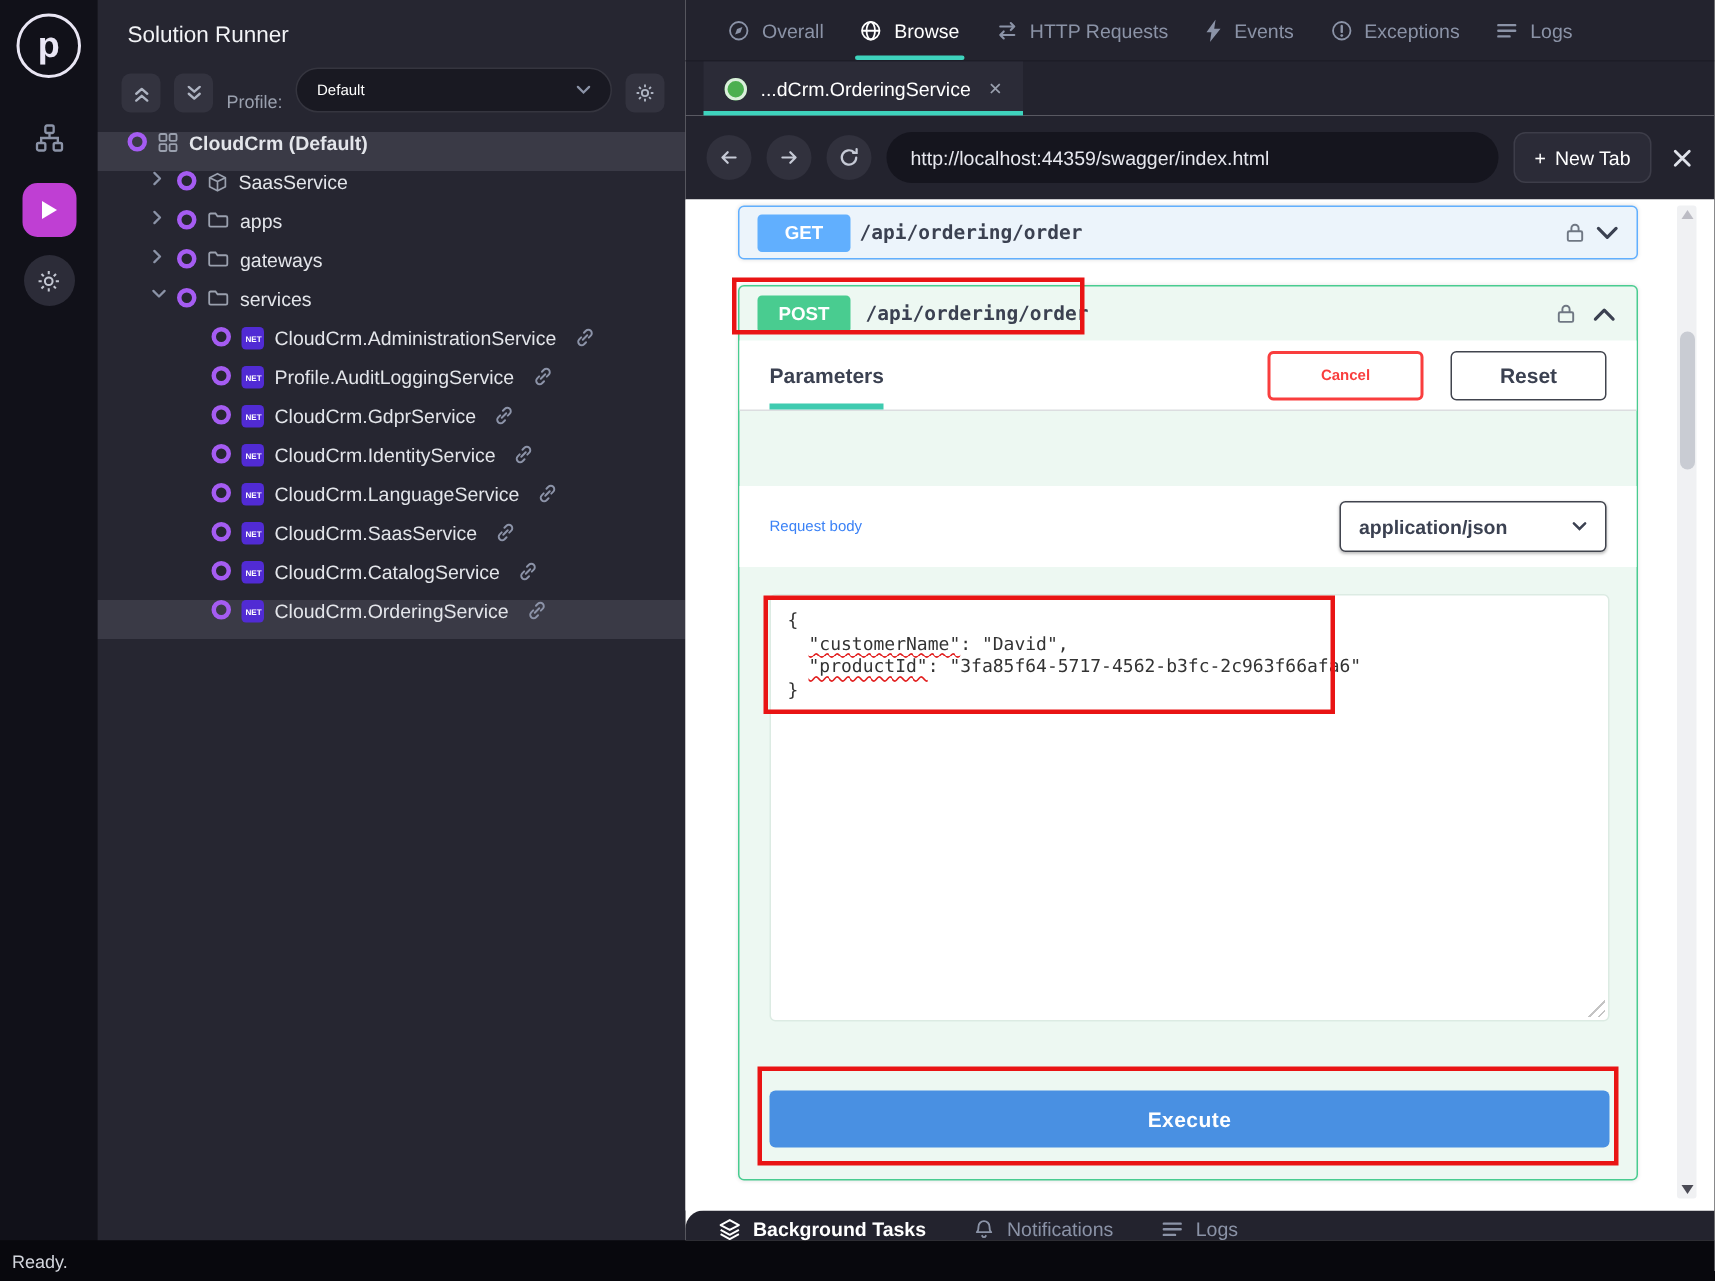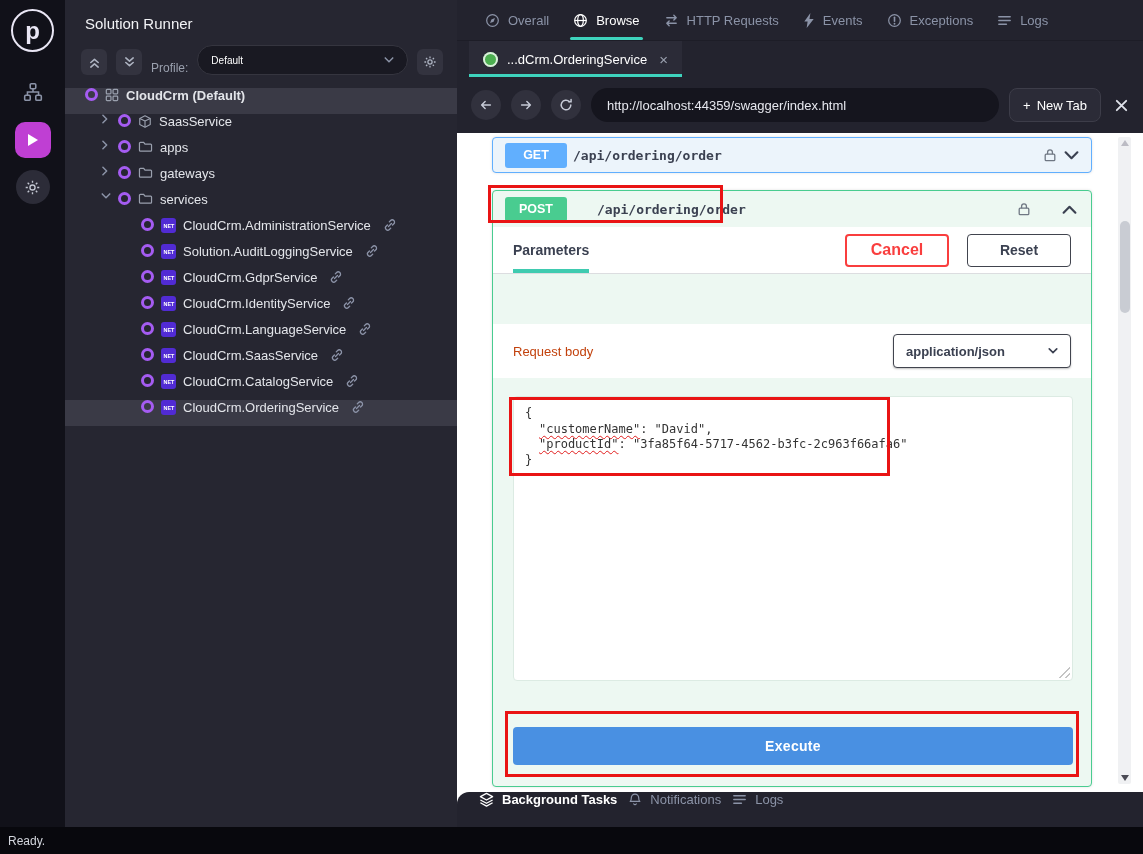--- a/index.html
+++ b/index.html
@@ -56,48 +56,48 @@
   .op-row{position:absolute;left:35px;width:600px;height:36px;border-radius:4px;display:flex;align-items:center;gap:6px;padding:0 12px;box-shadow:0 0 3px rgba(0,0,0,.12)}
   .get-row{top:4px;background:#ecf4fb;border:1px solid #61affe}
   .method-badge{width:62px;height:25px;border-radius:3px;color:#fff;font-weight:bold;font-size:12.5px;display:flex;align-items:center;justify-content:center;flex:none}
   .badge-get{background:#61affe}
   .badge-post{background:#49cc90}
   .op-path{font-family:"DejaVu Sans Mono",monospace;font-size:13px;font-weight:600;color:#3b4151}
   .op-spacer{flex:1}
   .lock{color:#6f7783;display:flex;cursor:pointer}
   .op-chev{color:#3b4151;display:flex;cursor:pointer}
   .post-block{position:absolute;left:35px;top:57px;width:600px;height:597px;background:#edf8f2;border:1px solid #49cc90;border-radius:4px;box-shadow:0 0 3px rgba(0,0,0,.12)}
-  .post-header{position:absolute;top:0;left:0;right:2px;height:36px;display:flex;align-items:center;gap:30px;padding:0 12px}
+  .post-header{position:absolute;top:0;left:0;right:2px;height:36px;display:flex;align-items:center;gap:10px;padding:0 12px}
   .params-row{position:absolute;top:36px;left:0;right:0;height:47px;background:#fff;display:flex;align-items:center;padding:0 20px;border-bottom:1px solid rgba(59,65,81,.18)}
   .params-title{align-self:stretch;display:flex;align-items:center;position:relative;font-weight:bold;font-size:14px;color:#3b4151}
   .params-title::after{content:"";position:absolute;left:0;right:0;bottom:0;height:4px;background:#3fcbb0}
   .params-btns{margin-left:auto;display:flex;gap:18px}
-  .btn-cancel{width:104px;height:33px;border:2px solid #f93e3e;color:#f93e3e;background:#fff;border-radius:4px;font-weight:bold;font-size:16px;cursor:pointer}
+  .btn-cancel{width:104px;height:33px;border:2px solid #f93e3e;color:#f93e3e;background:#fff;border-radius:4px;font-weight:bold;font-size:10px;cursor:pointer}
   .btn-reset{width:104px;height:33px;border:1.5px solid #41444e;color:#3b4151;background:#fff;border-radius:4px;font-weight:bold;font-size:14px;cursor:pointer}
   .no-params{position:absolute;top:84px;left:0;right:0;height:49px;display:flex;align-items:center;padding-left:20px;font-size:13px;color:#3b4151}
   .reqbody-row{position:absolute;top:133px;left:0;right:0;height:54px;background:#fff;display:flex;align-items:center;justify-content:space-between;padding:0 20px}
-  .reqbody-label{font-size:13px;color:#c2410c}
+  .reqbody-label{font-size:10px;color:#3b82f6}
   .ct-select{width:178px;height:34px;background:#fff;border:1.5px solid #41444e;border-radius:4px;box-shadow:0 1px 2px rgba(0,0,0,.25);display:flex;align-items:center;justify-content:space-between;padding:0 12px;font-size:13px;font-weight:bold;color:#3b4151;cursor:pointer}
   .body-area{position:absolute;top:187px;left:0;right:0;bottom:0}
   .json-box{position:absolute;top:18px;left:20px;width:560px;height:285px;background:#fff;border:1px solid #dcebe3;border-radius:4px;padding:9px 11px;font-family:"DejaVu Sans Mono",monospace;font-size:12px;line-height:15.5px;color:#333}
   .jline{white-space:pre}
   .jline.ind{padding-left:14px}
   .sq{text-decoration:underline wavy #e11d1d 1px;text-underline-offset:2px}
   .rz{position:absolute;right:2px;bottom:2px;width:12px;height:12px;background:repeating-linear-gradient(135deg,#c4c4c4 0 1.4px,transparent 1.4px 4.4px);clip-path:polygon(100% 0,100% 100%,0 100%);cursor:nwse-resize}
   .execute-btn{position:absolute;top:349px;left:20px;width:560px;height:38px;background:#4990e2;border:none;border-radius:4px;color:#fff;font-weight:bold;font-size:14px;letter-spacing:.3px;cursor:pointer}
 
   
   .vscroll{position:absolute;left:661px;top:4px;bottom:8px;width:13px;background:#f0f1f3;border-radius:2px}
   .vthumb{position:absolute;left:1.5px;top:84px;width:10px;height:92px;background:#c9ccd3;border-radius:5px;cursor:grab}
   .varrow{position:absolute;left:2.5px;width:0;height:0;border-left:4px solid transparent;border-right:4px solid transparent}
   .varrow.up{top:3px;border-bottom:6px solid #bcbcc4}
   .varrow.down{bottom:3px;border-top:6px solid #4b4b55}
 
   
-  .bottom-bar{height:35px;background:#23232e;border-top-left-radius:12px;display:flex;align-items:flex-start;gap:11px;padding-left:22px;flex:none}
+  .bottom-bar{height:20px;background:#23232e;border-top-left-radius:12px;display:flex;align-items:flex-end;gap:32px;padding-left:22px;flex:none}
   .bb-item{display:flex;align-items:center;gap:8px;font-size:13px;color:#8b93a7;cursor:pointer}
   .bb-item.strong{color:#fff;font-weight:bold}
   .status{position:absolute;left:0;top:827px;width:1143px;height:27px;background:#08080d;color:#d3d6dd;font-size:12px;display:flex;align-items:center;padding-left:8px}
 
   
   .ann{position:absolute;border:3px solid #e91414;pointer-events:none;z-index:50}
   .ann-post{left:488px;top:185px;width:235px;height:38px}
   .ann-body{left:509px;top:397px;width:381px;height:79px}
   .ann-exec{left:505px;top:711px;width:574px;height:66px}
 </style>
@@ -248,21 +248,21 @@
               <path d="M7.2 4.4l1.5-1.5a2.6 2.6 0 013.7 3.7l-1.5 1.5"></path>
               <path d="M8.8 11.6l-1.5 1.5a2.6 2.6 0 01-3.7-3.7l1.5-1.5"></path>
             </svg>
           </span>
       </div>
       <div class="trow svc">
         <span class="donut"></span>
         <span class="netbadge">
             <span class="nb-t">NET</span>
           </span>
-        <span>Solution.AuditLoggingService</span>
+        <span>Profile.AuditLoggingService</span>
         <span class="chain">
             <svg width="14" height="14" viewBox="0 0 16 16" fill="none" stroke="currentColor" stroke-width="1.5" stroke-linecap="round">
               <path d="M6.3 9.7l3.4-3.4"></path>
               <path d="M7.2 4.4l1.5-1.5a2.6 2.6 0 013.7 3.7l-1.5 1.5"></path>
               <path d="M8.8 11.6l-1.5 1.5a2.6 2.6 0 01-3.7-3.7l1.5-1.5"></path>
             </svg>
           </span>
       </div>
       <div class="trow svc">
         <span class="donut"></span>

